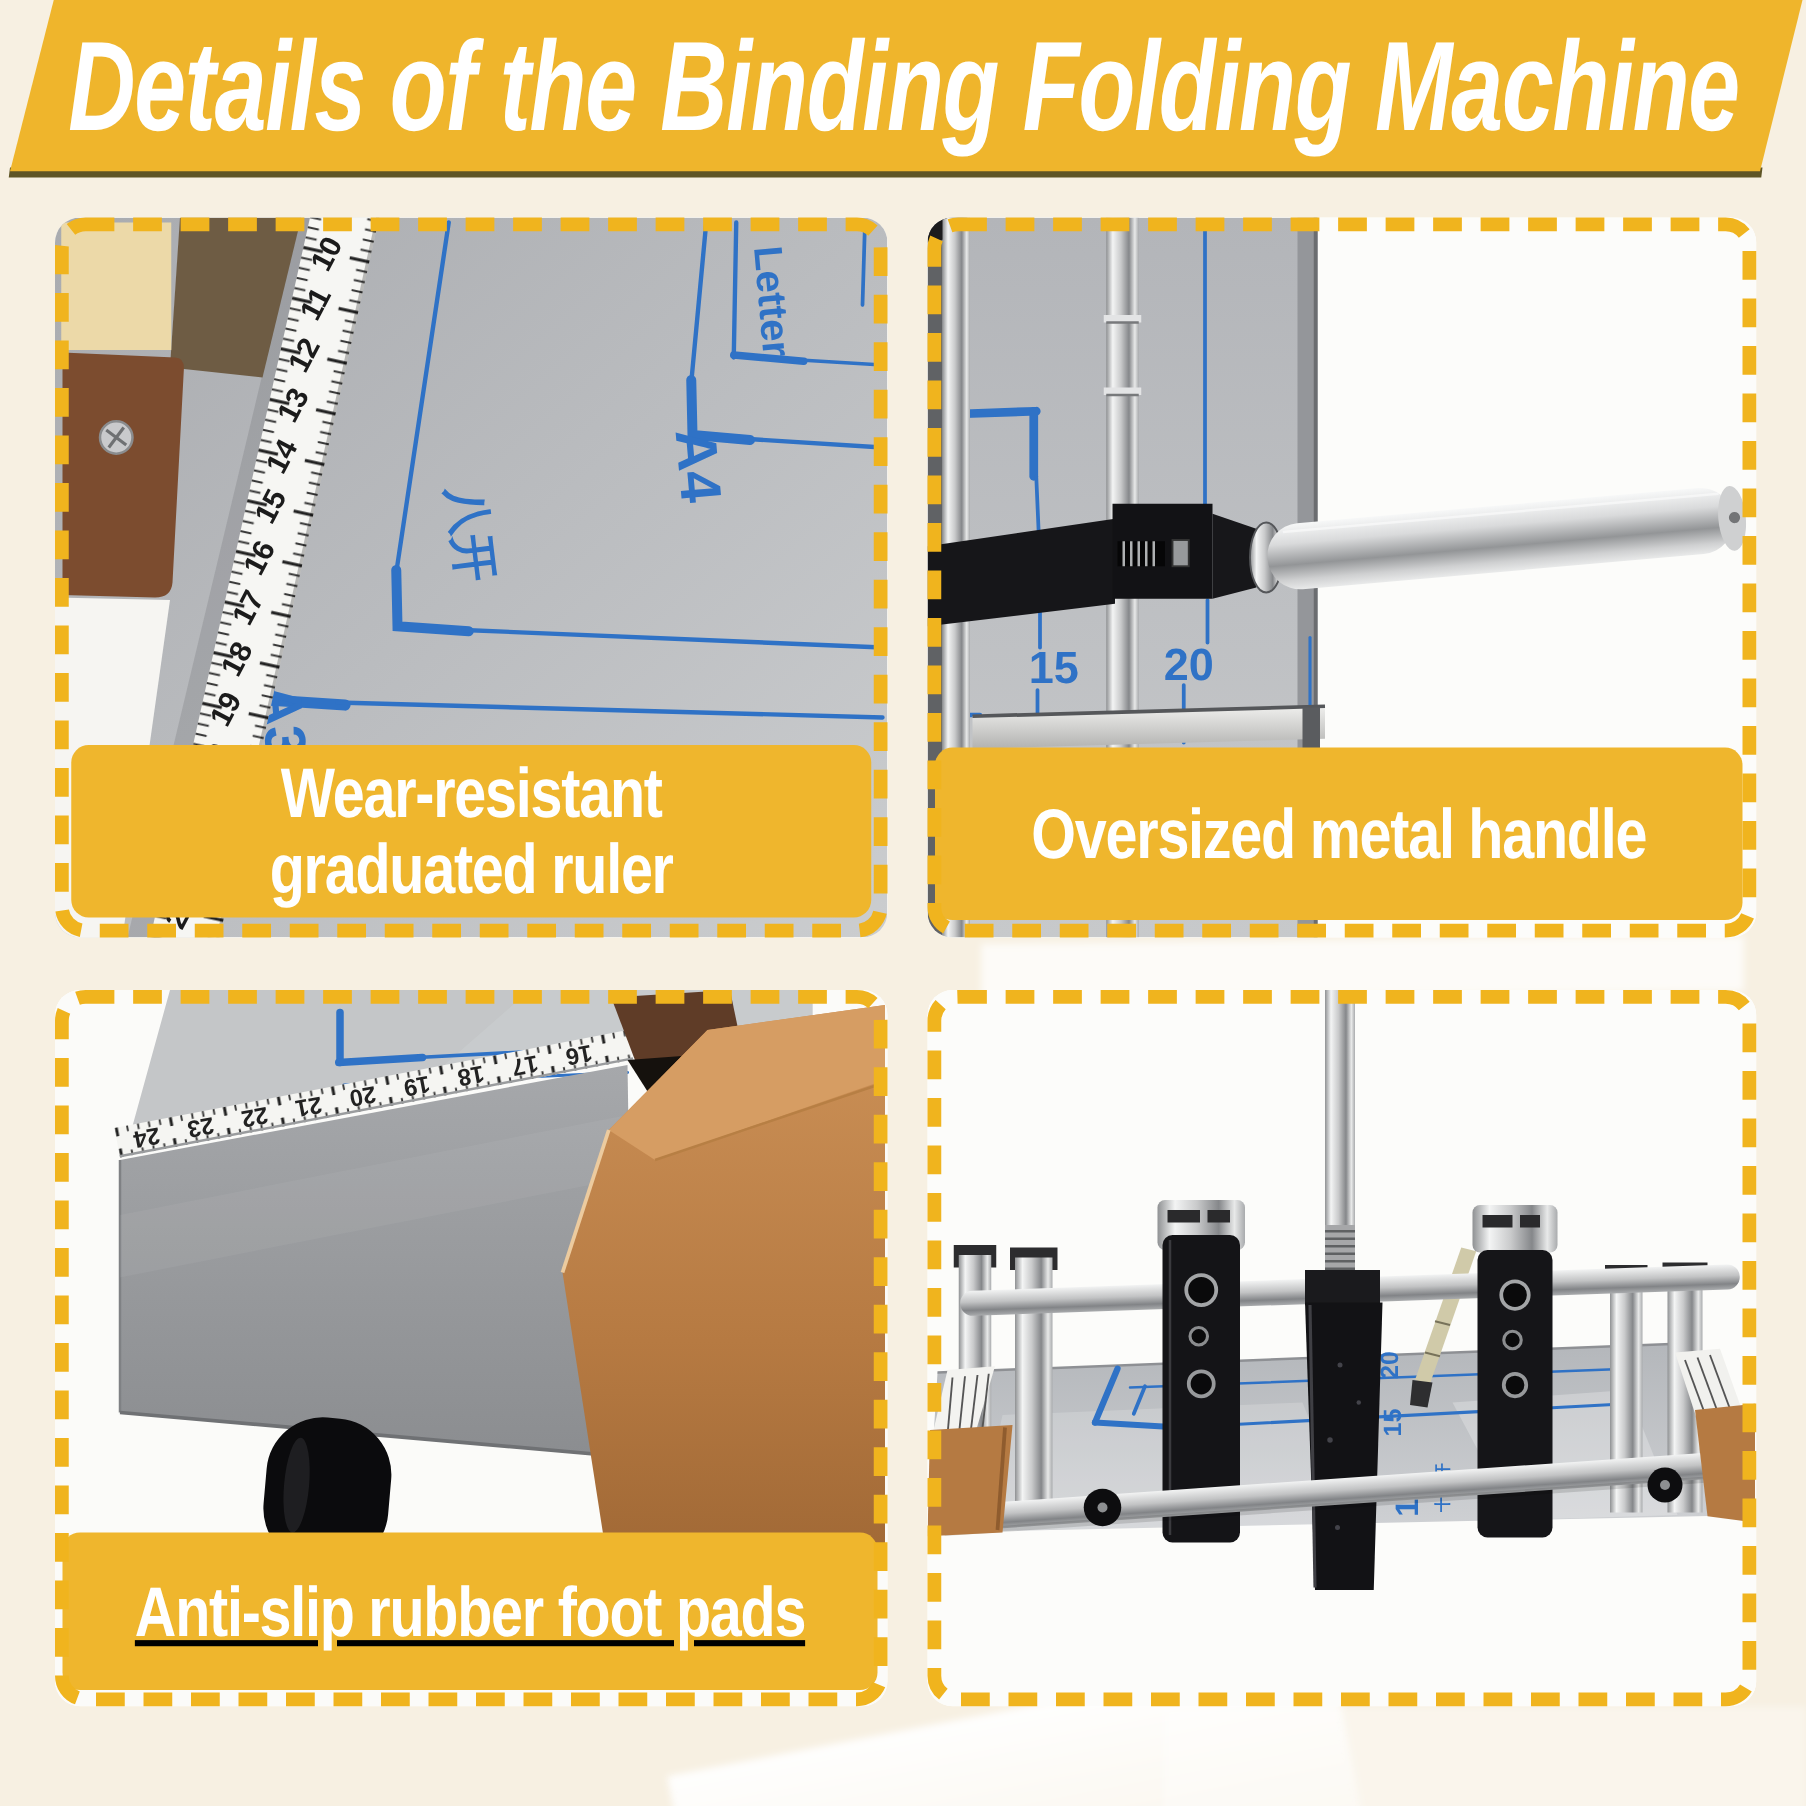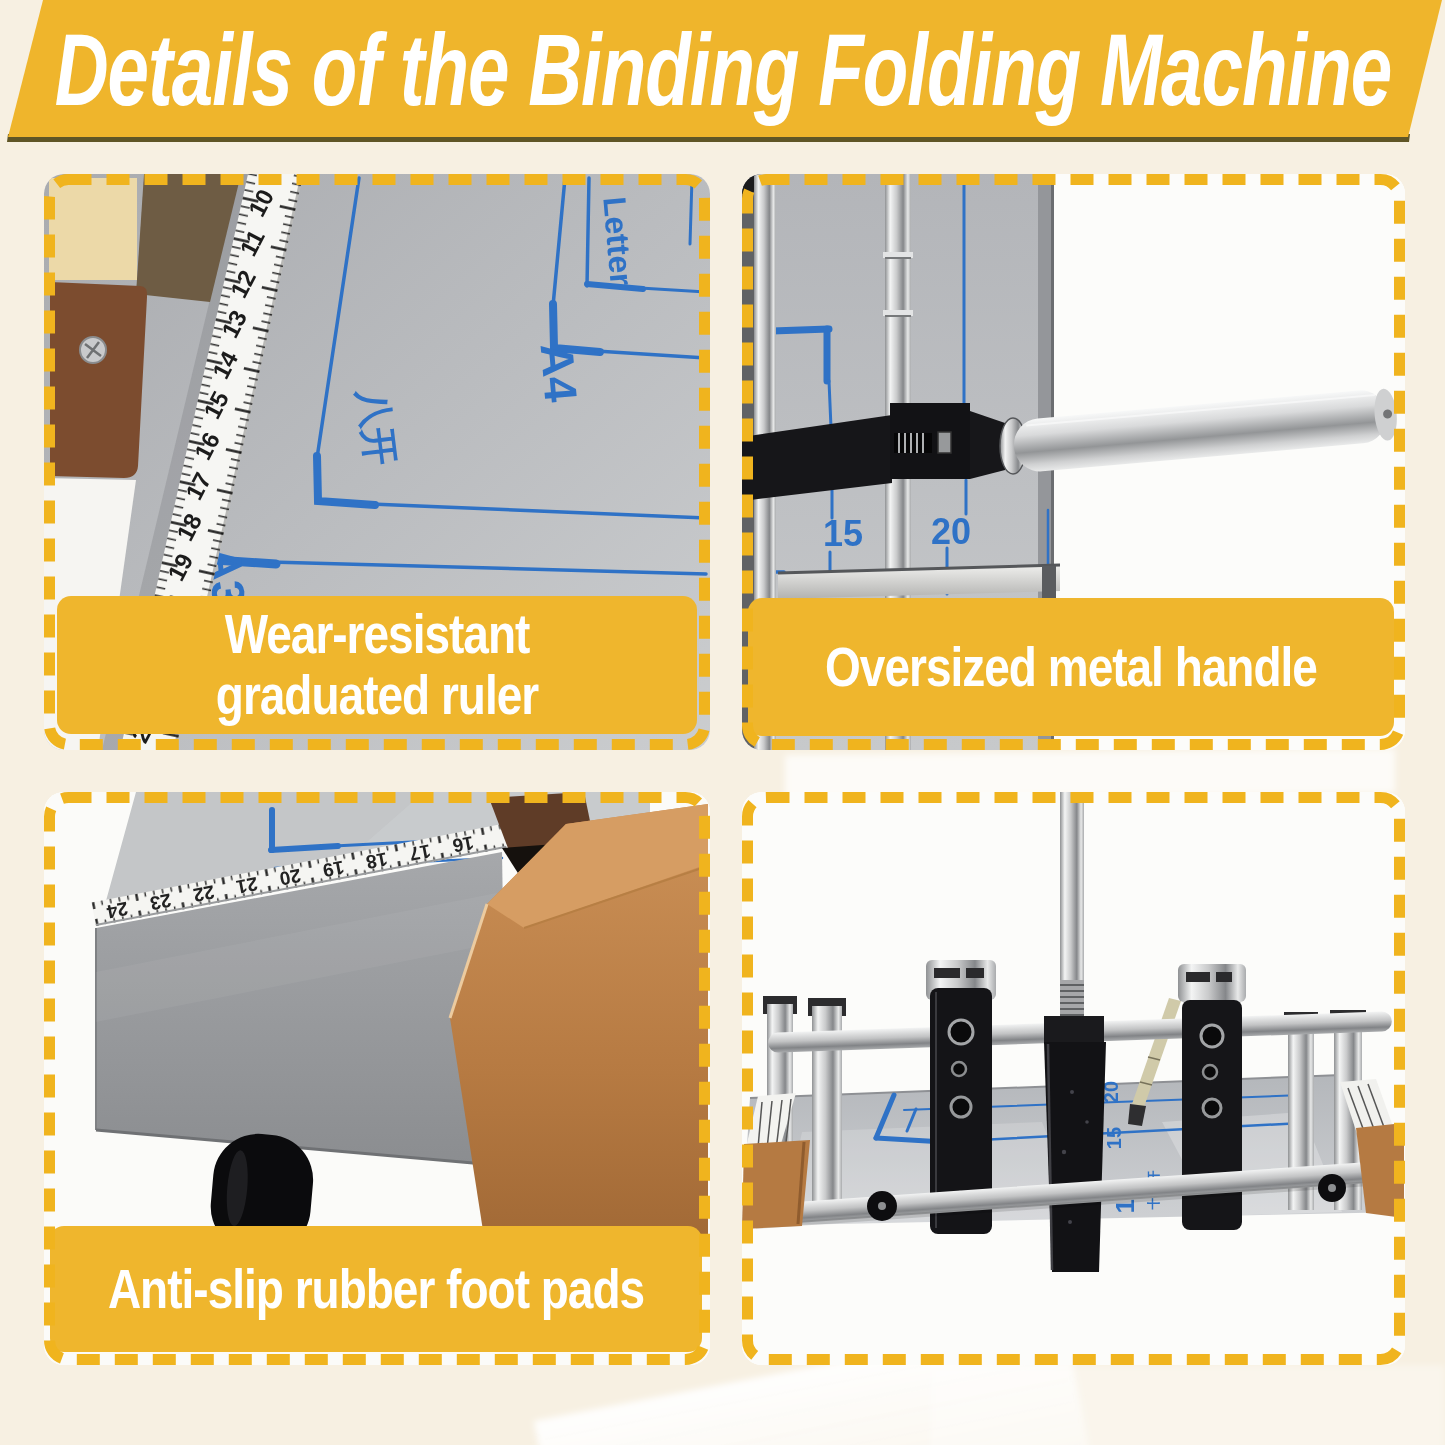--- a/index.html
+++ b/index.html
@@ -33,21 +33,21 @@
   .photo-wrap svg{display:block;}
   .border-svg{position:absolute;inset:0;pointer-events:none;}
   .dash-rect{fill:none;stroke:var(--dash-yellow,#F0B41E);stroke-width:11;stroke-dasharray:23 15;}
 
   .caption{position:absolute;background:var(--caption-yellow,#EFB62D);border-radius:14px;
      display:flex;flex-direction:column;align-items:center;justify-content:center;}
   .caption .cap-line{color:var(--caption-text,#fff);font-weight:bold;font-size:46px;
      line-height:1.32;letter-spacing:-1px;transform:scaleY(1.22);white-space:nowrap;}
   .q1 .caption{left:15px;top:424px;width:640px;height:138px;}
   .q2 .caption{left:8px;top:426px;width:646px;height:138px;}
-  .q3 .caption{left:8px;top:436px;width:652px;height:126px;}
+  .q3 .caption{left:8px;top:436px;width:652px;height:126px;text-decoration:underline;}
   .q4 .caption{left:8px;top:422px;width:649px;height:142px;}
 
   
   svg text{font-family:"Liberation Sans",sans-serif;}
   .blue{stroke:var(--marking-blue,#2F72C6);fill:none;stroke-linecap:round;}
   .bluetxt{fill:var(--marking-blue,#2F72C6);font-weight:bold;}
 </style>
 </head>
 <body>
 

